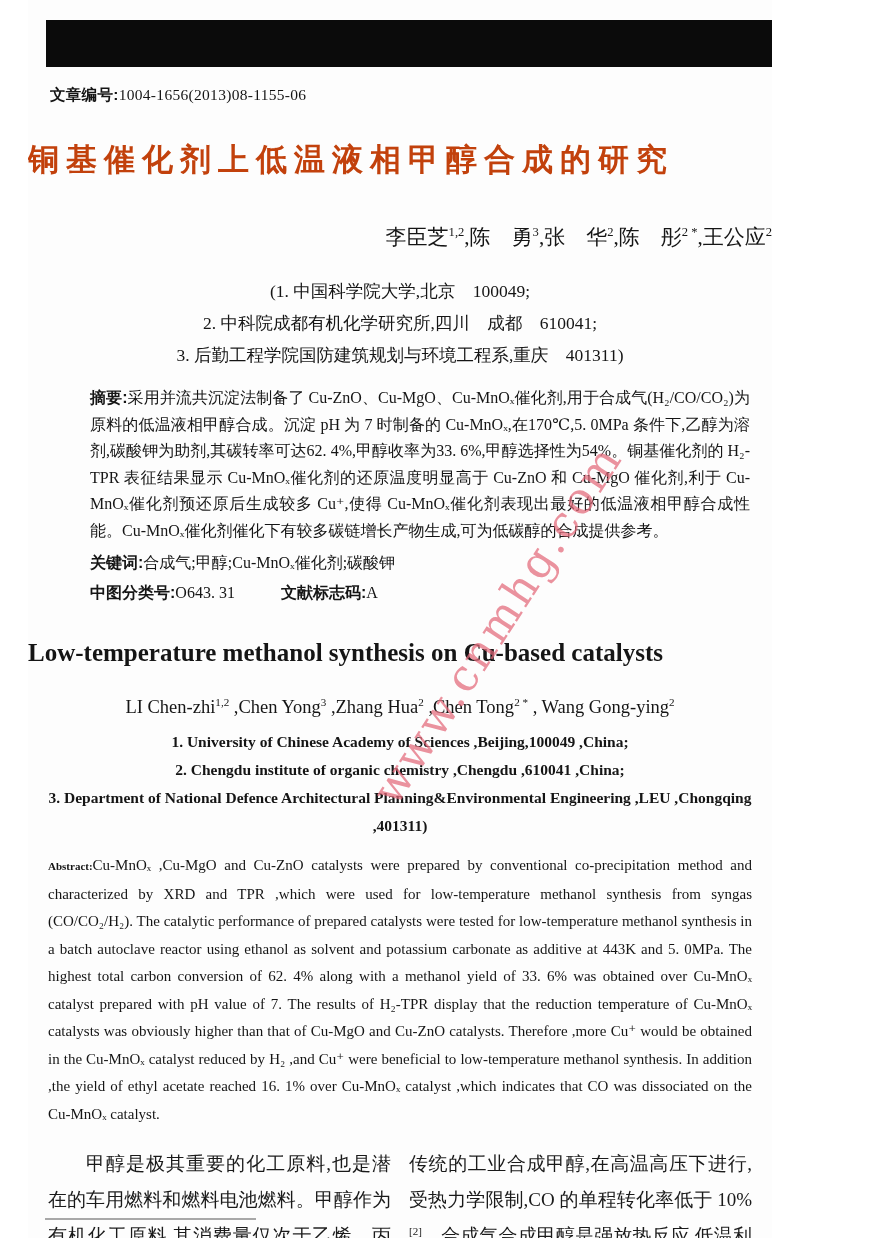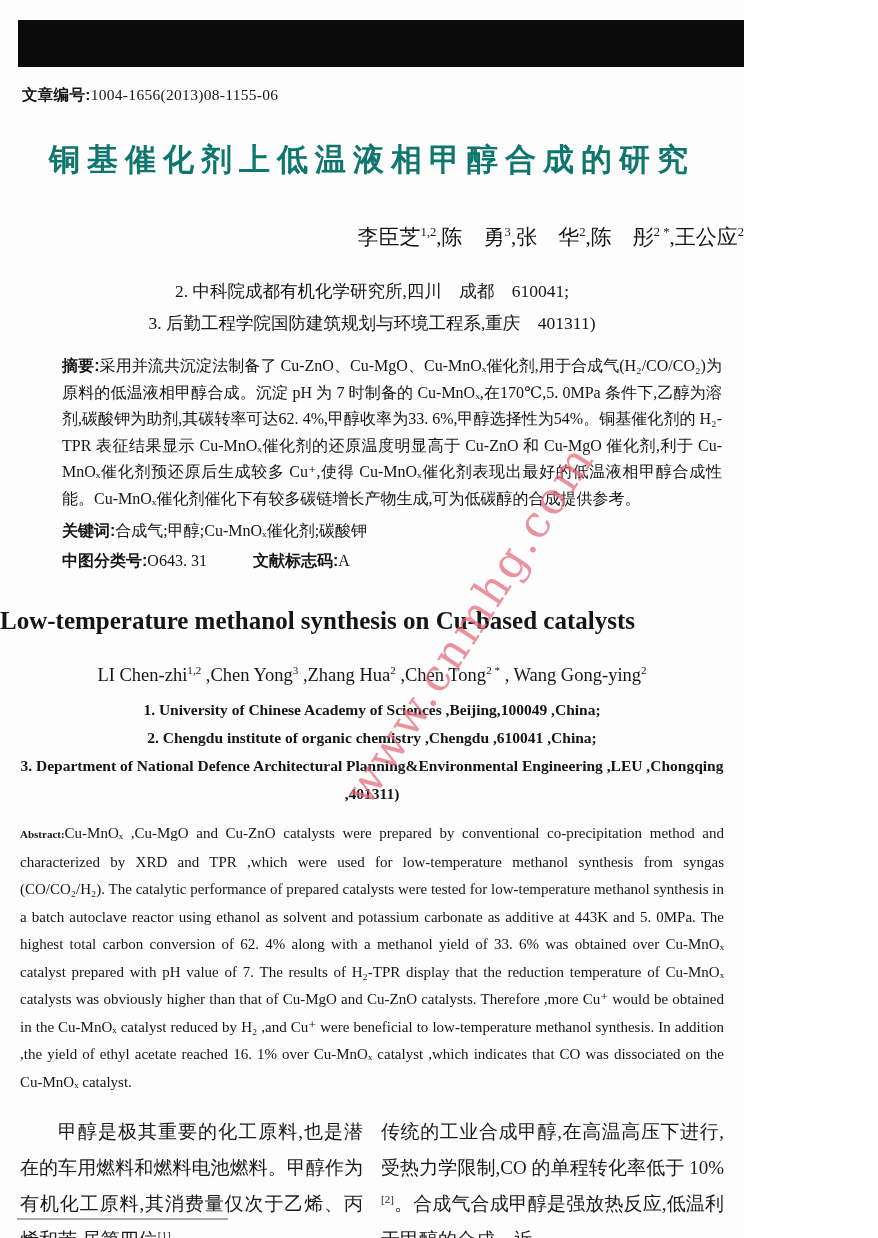--- a/index.html
+++ b/index.html
@@ -4,39 +4,40 @@
 <title>Paper</title>
 <style>
   html,body{margin:0;padding:0;background:#ffffff;}
   .page{
     position:relative;
     width:744px;height:1238px;
     background:#fdfdfd;
     overflow:hidden;
     font-family:"Liberation Serif","DejaVu Serif",serif;
     color:#151515;
+    margin-left:28px;
   }
   .black-bar{
     margin:20px 18px 0 18px;
     width:842px;height:47px;
     background:#0b0b0b;
   }
   .hei{font-family:"Liberation Sans","DejaVu Sans",sans-serif;font-weight:bold;}
   .article-no{
     margin:18px 0 0 22px;
     font-size:15.5px;letter-spacing:.3px;
   }
   .cn-title{
     margin:34px 0 0 0;
-    text-align:center;
+    text-align:left;
     font-family:"Liberation Sans","DejaVu Sans",sans-serif;
     font-weight:900;
     font-size:31px;line-height:40px;
     letter-spacing:7px;
-    color:#0f766e;
+    color:#c2410c;
   }
   .cn-authors{
     margin-top:44px;
     text-align:right;
     font-size:21px;line-height:27px;
   }
   .cn-authors sup,.en-authors sup{font-size:60%;line-height:0;}
   .cn-affils{
     margin-top:24px;
     text-align:center;
@@ -110,20 +111,21 @@
 
   <div class="black-bar"></div>
 
   <div class="article-no"><span class="hei">文章编号:</span><span>1004-1656(2013)08-1155-06</span></div>
 
   <h1 class="cn-title">铜基催化剂上低温液相甲醇合成的研究</h1>
 
   <div class="cn-authors"><span><span>李臣芝</span><sup>1,2</sup></span><span><span>,陈　勇</span><sup>3</sup></span><span><span>,张　华</span><sup>2</sup></span><span><span>,陈　彤</span><sup>2 *</sup></span><span><span>,王公应</span><sup>2</sup></span></div>
 
   <div class="cn-affils">
+    <div>(1. 中国科学院大学,北京　100049;</div>
     <div>2. 中科院成都有机化学研究所,四川　成都　610041;</div>
     <div>3. 后勤工程学院国防建筑规划与环境工程系,重庆　401311)</div>
   </div>
 
   <p class="cn-abstract"><span class="hei">摘要:</span><span>采用并流共沉淀法制备了 Cu-ZnO、Cu-MgO、Cu-MnOₓ催化剂,用于合成气(H₂/CO/CO₂)为原料的低温液相甲醇合成。沉淀 pH 为 7 时制备的 Cu-MnOₓ,在170℃,5. 0MPa 条件下,乙醇为溶剂,碳酸钾为助剂,其碳转率可达62. 4%,甲醇收率为33. 6%,甲醇选择性为54%。铜基催化剂的 H₂-TPR 表征结果显示 Cu-MnOₓ催化剂的还原温度明显高于 Cu-ZnO 和 Cu-MgO 催化剂,利于 Cu-MnOₓ催化剂预还原后生成较多 Cu⁺,使得 Cu-MnOₓ催化剂表现出最好的低温液相甲醇合成性能。Cu-MnOₓ催化剂催化下有较多碳链增长产物生成,可为低碳醇的合成提供参考。</span></p>
 
   <p class="cn-keywords"><span class="hei">关键词:</span><span>合成气;甲醇;Cu-MnOₓ催化剂;碳酸钾</span></p>
 
   <p class="cn-clc"><span class="hei">中图分类号:</span><span>O643. 31</span><span class="clc-gap"></span><span class="hei">文献标志码:</span><span>A</span></p>
 

